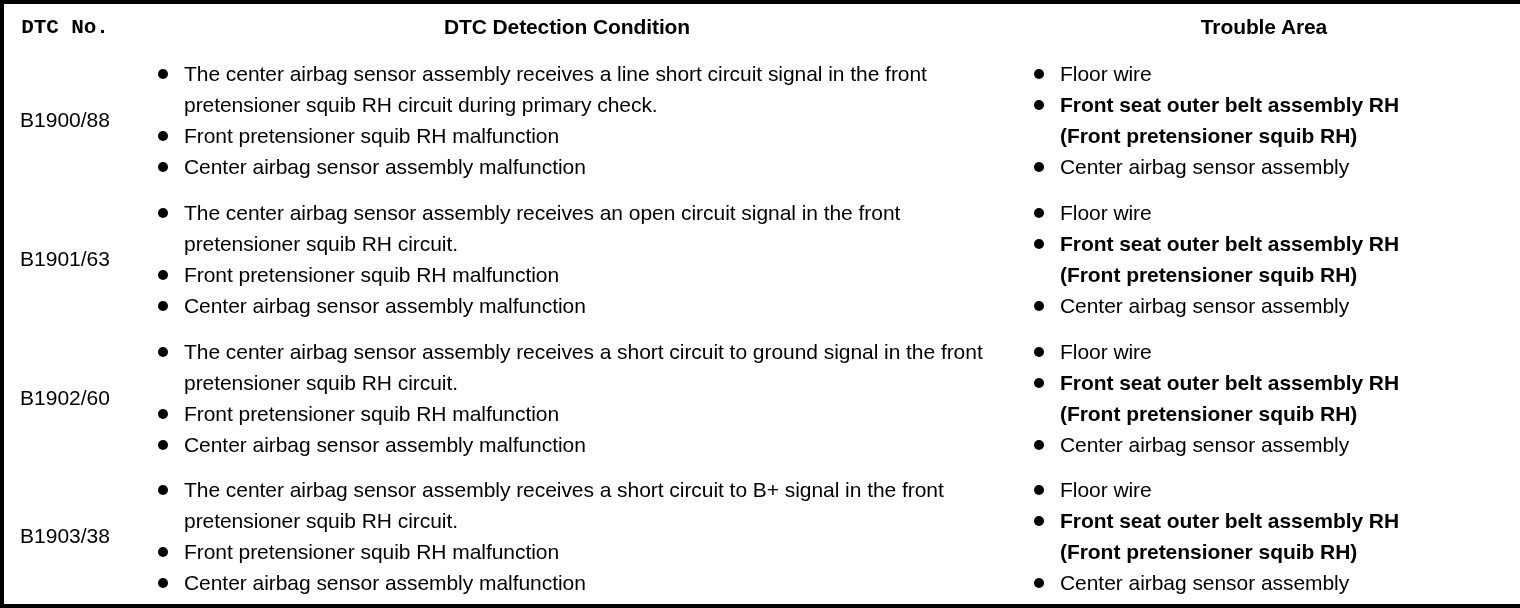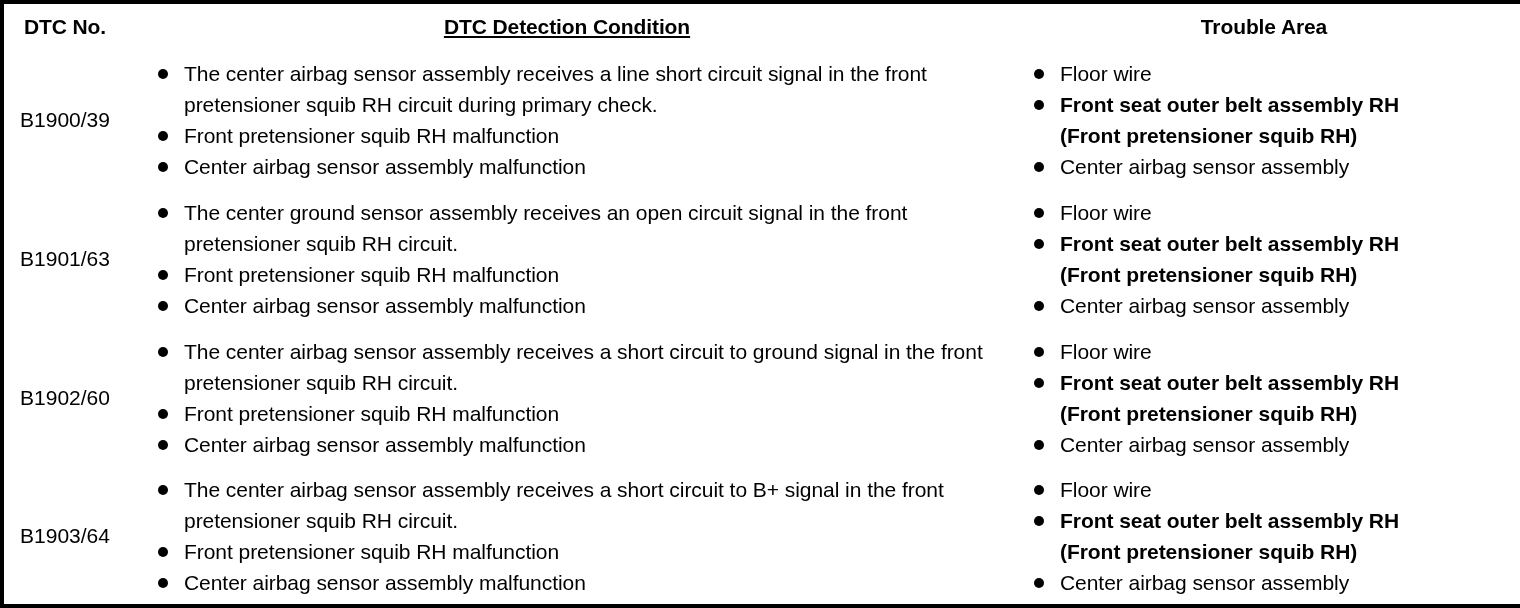--- a/index.html
+++ b/index.html
@@ -42,22 +42,22 @@
 
   
   thead tr { height: 48px; }
   thead th {
     border-bottom: 4px solid #000;
     text-align: center;
     font-weight: bold;
     font-size: 21px;
     letter-spacing: -0.1px;
   }
-  thead th.h-no   { font-size: 21px; }
-  thead th.h-cond { font-size: 21px; text-decoration: underline; }
+  thead th.h-no   { font-size: 21px; font-family: Liberation Mono, monospace; }
+  thead th.h-cond { font-size: 21px; }
   thead th.h-area { font-size: 21px; }
 
   
   tbody tr { height: 137px; }
   tbody tr + tr td { border-top: 2px solid #000; }
 
   td.cell-no {
     text-align: center;
     font-size: 21px;
     white-space: nowrap;
@@ -113,21 +113,21 @@
     <tr>
       <th class="h-no sep-thin">DTC No.</th>
       <th class="h-cond sep-thick">DTC Detection Condition</th>
       <th class="h-area">Trouble Area</th>
     </tr>
   </thead>
 
   <tbody>
 
     <tr>
-      <td class="cell-no sep-thin">B1900/39</td>
+      <td class="cell-no sep-thin">B1900/88</td>
       <td class="cell-cond sep-thick">
         <ul class="bullets">
           <li>The center airbag sensor assembly receives a line short circuit signal in the front pretensioner squib RH circuit during primary check.</li>
           <li>Front pretensioner squib RH malfunction</li>
           <li>Center airbag sensor assembly malfunction</li>
         </ul>
       </td>
       <td class="cell-area">
         <ul class="bullets">
           <li>Floor wire</li>
@@ -137,21 +137,21 @@
           </li>
           <li>Center airbag sensor assembly</li>
         </ul>
       </td>
     </tr>
 
     <tr>
       <td class="cell-no sep-thin">B1901/63</td>
       <td class="cell-cond sep-thick">
         <ul class="bullets">
-          <li>The center ground sensor assembly receives an open circuit signal in the front pretensioner squib RH circuit.</li>
+          <li>The center airbag sensor assembly receives an open circuit signal in the front pretensioner squib RH circuit.</li>
           <li>Front pretensioner squib RH malfunction</li>
           <li>Center airbag sensor assembly malfunction</li>
         </ul>
       </td>
       <td class="cell-area">
         <ul class="bullets">
           <li>Floor wire</li>
           <li>
             <span class="sub-line">Front seat outer belt assembly RH</span>
             <span class="sub-line">(Front pretensioner squib RH)</span>
@@ -176,21 +176,21 @@
           <li>
             <span class="sub-line">Front seat outer belt assembly RH</span>
             <span class="sub-line">(Front pretensioner squib RH)</span>
           </li>
           <li>Center airbag sensor assembly</li>
         </ul>
       </td>
     </tr>
 
     <tr>
-      <td class="cell-no sep-thin">B1903/64</td>
+      <td class="cell-no sep-thin">B1903/38</td>
       <td class="cell-cond sep-thick">
         <ul class="bullets">
           <li>The center airbag sensor assembly receives a short circuit to B+ signal in the front pretensioner squib RH circuit.</li>
           <li>Front pretensioner squib RH malfunction</li>
           <li>Center airbag sensor assembly malfunction</li>
         </ul>
       </td>
       <td class="cell-area">
         <ul class="bullets">
           <li>Floor wire</li>

